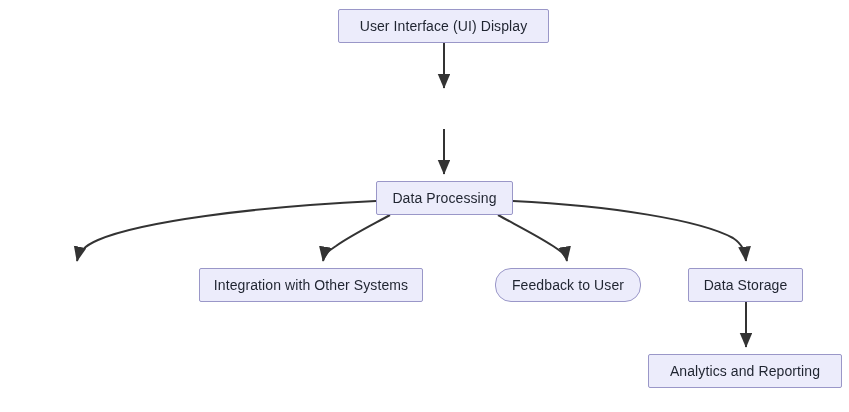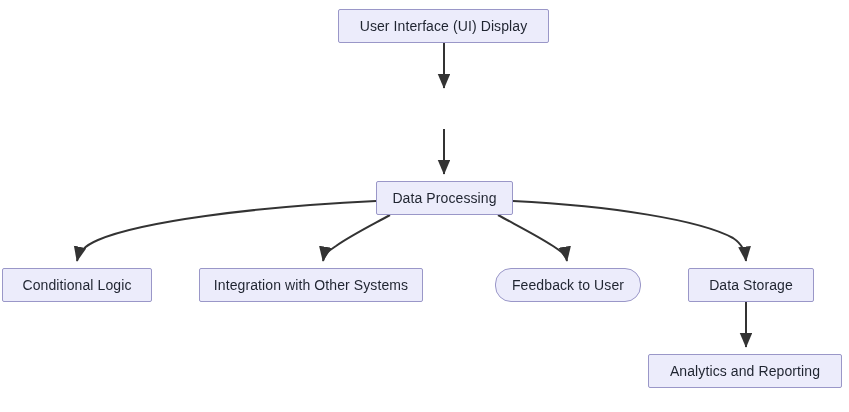--- a/index.html
+++ b/index.html
@@ -72,33 +72,30 @@
 
   <div class="node" style="left:338px; top:9px; width:211px; height:34px;">
     <span class="node-label">User Interface (UI) Display</span>
   </div>
 
 
   <div class="node" style="left:376px; top:181px; width:137px; height:34px;">
     <span class="node-label">Data Processing</span>
   </div>
 
-  <div class="node" style="left:2px; top:268px; width:150px; height:34px;">
-    <span class="node-label">Conditional Logic</span>
-  </div>
 
   <div class="node" style="left:199px; top:268px; width:224px; height:34px;">
     <span class="node-label">Integration with Other Systems</span>
   </div>
 
   <div class="node" style="left:495px; top:268px; width:146px; height:34px;border-radius:16px;">
     <span class="node-label">Feedback to User</span>
   </div>
 
-  <div class="node" style="left:688px; top:268px; width:126px; height:34px;">
+  <div class="node" style="left:688px; top:268px; width:115px; height:34px;">
     <span class="node-label">Data Storage</span>
   </div>
 
   <div class="node" style="left:648px; top:354px; width:194px; height:34px;">
     <span class="node-label">Analytics and Reporting</span>
   </div>
 
 </div>
 
 </body></html>

